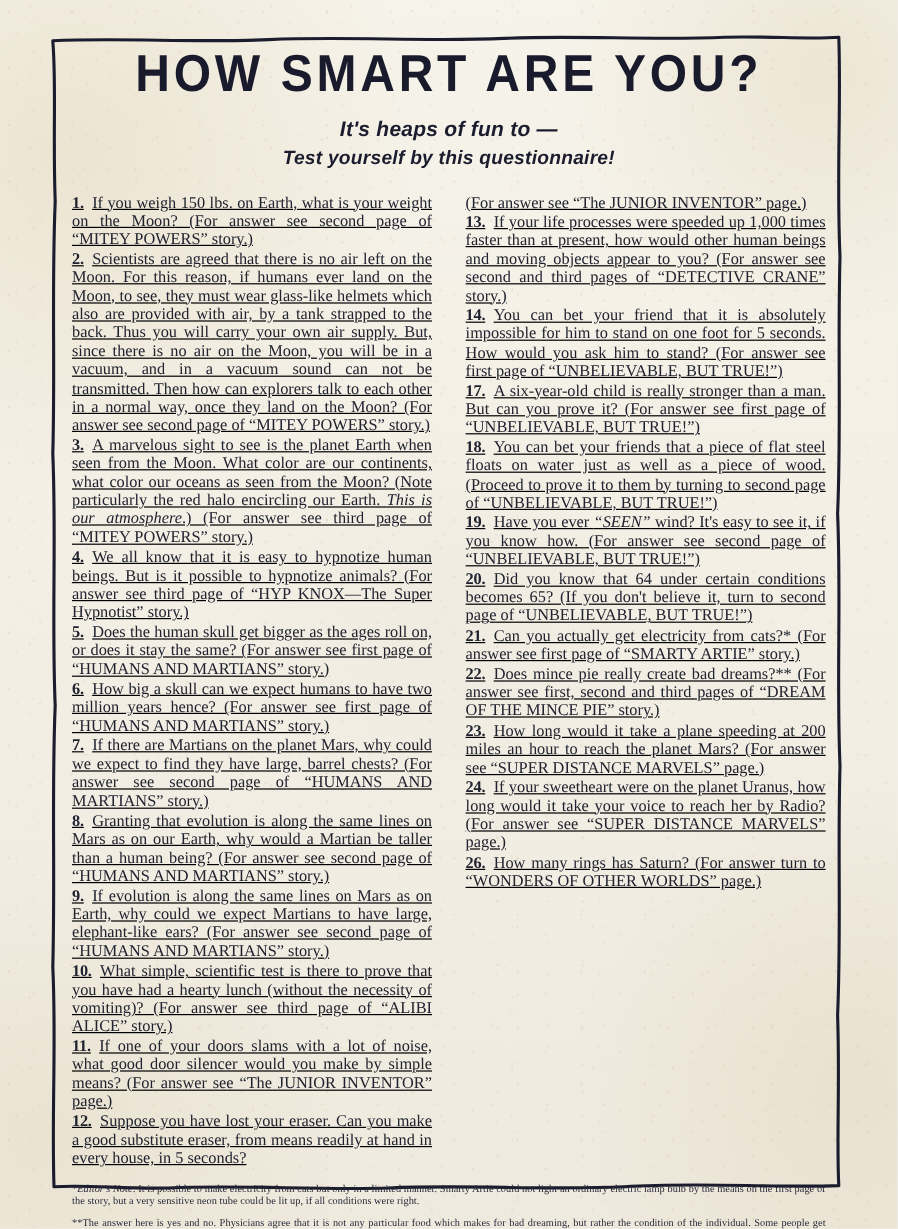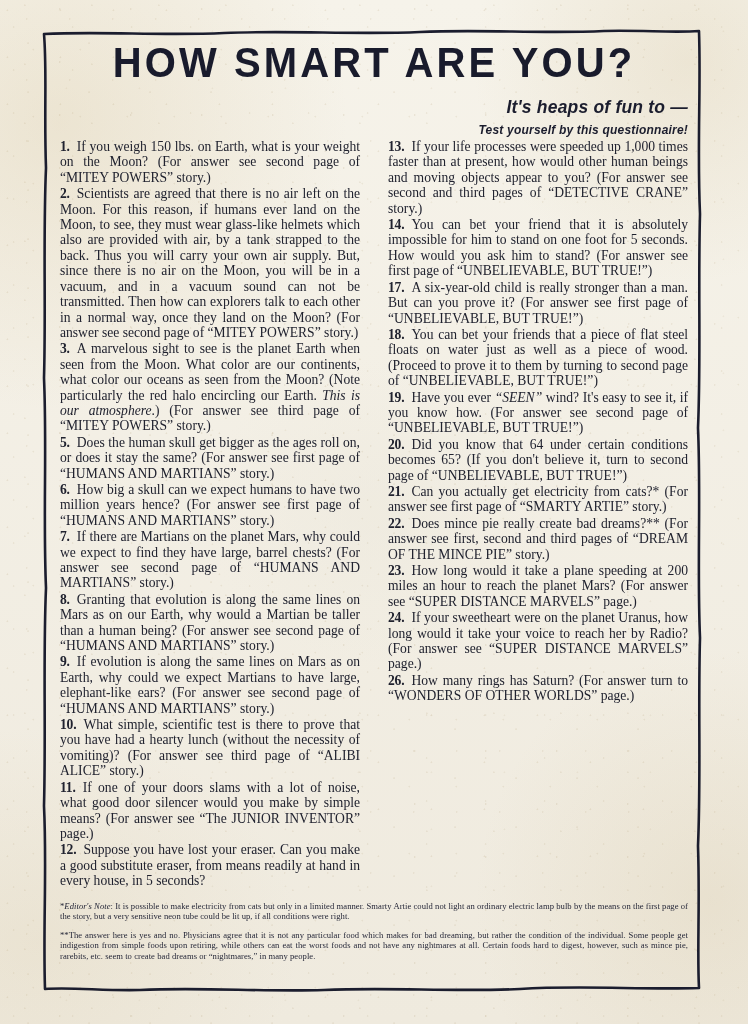--- a/index.html
+++ b/index.html
@@ -78,30 +78,30 @@
   }
 
   .subtitle-1, .subtitle-2 {
     font-family: "Liberation Sans", sans-serif;
     font-weight: bold;
     font-style: italic;
     color: #1b1d2e;
     line-height: 1.12;
     margin: 0;
     white-space: nowrap;
-    text-align: right;
   }
   .subtitle-1 { font-size: 17.5px; margin-top: 18px; letter-spacing: 0.2px; }
-  .subtitle-2 { font-size: 12px; margin-top: 6px; letter-spacing: 0.2px; }
+  .subtitle-2 { font-size: 16px; margin-top: 6px; letter-spacing: 0.2px; }
 
   
   .columns {
     display: flex;
-    margin-top: 2px;
+    margin-top: 19px;
     gap: 28px;
+    text-decoration: underline;
   }
   .column { width: 300px; }
 
   .q {
     text-align: justify;
     text-justify: inter-word;
     font-size: 13.6px;
     line-height: 15.4px;
     color: #20222f;
     margin: 0 0 1px 0;
@@ -155,30 +155,32 @@
     <h1 class="main-title">HOW SMART ARE YOU?</h1>
     <div class="subtitle-1">It's heaps of fun to —</div>
     <div class="subtitle-2">Test yourself by this questionnaire!</div>
   </div>
 
   <div class="columns">
     <div class="column" id="col-left">
         <p class="q"><span class="q-num">1.</span><span class="q-gap"></span><span>If you weigh 150 lbs. on Earth, what is your weight on the Moon? (For answer see second page of “MITEY POWERS” story.)</span></p>
         <p class="q"><span class="q-num">2.</span><span class="q-gap"></span><span>Scientists are agreed that there is no air left on the Moon. For this reason, if humans ever land on the Moon, to see, they must wear glass-like helmets which also are provided with air, by a tank strapped to the back. Thus you will carry your own air supply. But, since there is no air on the Moon, you will be in a vacuum, and in a vacuum sound can not be transmitted. Then how can explorers talk to each other in a normal way, once they land on the Moon? (For answer see second page of “MITEY POWERS” story.)</span></p>
         <p class="q"><span class="q-num">3.</span><span class="q-gap"></span><span>A marvelous sight to see is the planet Earth when seen from the Moon. What color are our continents, what color our oceans as seen from the Moon? (Note particularly the red halo encircling our Earth. <i>This is our atmosphere</i>.) (For answer see third page of “MITEY POWERS” story.)</span></p>
+        <p class="q"><span class="q-num">4.</span><span class="q-gap"></span><span>We all know that it is easy to hypnotize human beings. But is it possible to hypnotize animals? (For answer see third page of “HYP KNOX—The Super Hypnotist” story.)</span></p>
         <p class="q"><span class="q-num">5.</span><span class="q-gap"></span><span>Does the human skull get bigger as the ages roll on, or does it stay the same? (For answer see first page of “HUMANS AND MARTIANS” story.)</span></p>
         <p class="q"><span class="q-num">6.</span><span class="q-gap"></span><span>How big a skull can we expect humans to have two million years hence? (For answer see first page of “HUMANS AND MARTIANS” story.)</span></p>
         <p class="q"><span class="q-num">7.</span><span class="q-gap"></span><span>If there are Martians on the planet Mars, why could we expect to find they have large, barrel chests? (For answer see second page of “HUMANS AND MARTIANS” story.)</span></p>
         <p class="q"><span class="q-num">8.</span><span class="q-gap"></span><span>Granting that evolution is along the same lines on Mars as on our Earth, why would a Martian be taller than a human being? (For answer see second page of “HUMANS AND MARTIANS” story.)</span></p>
         <p class="q"><span class="q-num">9.</span><span class="q-gap"></span><span>If evolution is along the same lines on Mars as on Earth, why could we expect Martians to have large, elephant-like ears? (For answer see second page of “HUMANS AND MARTIANS” story.)</span></p>
         <p class="q"><span class="q-num">10.</span><span class="q-gap"></span><span>What simple, scientific test is there to prove that you have had a hearty lunch (without the necessity of vomiting)? (For answer see third page of “ALIBI ALICE” story.)</span></p>
         <p class="q"><span class="q-num">11.</span><span class="q-gap"></span><span>If one of your doors slams with a lot of noise, what good door silencer would you make by simple means? (For answer see “The JUNIOR INVENTOR” page.)</span></p>
         <p class="q"><span class="q-num">12.</span><span class="q-gap"></span><span>Suppose you have lost your eraser. Can you make a good substitute eraser, from means readily at hand in every house, in 5 seconds?</span></p>
       </div>
     <div class="column" id="col-right">
+        <p class="q cont">(For answer see “The JUNIOR INVENTOR” page.)</p>
         <p class="q"><span class="q-num">13.</span><span class="q-gap"></span><span>If your life processes were speeded up 1,000 times faster than at present, how would other human beings and moving objects appear to you? (For answer see second and third pages of “DETECTIVE CRANE” story.)</span></p>
         <p class="q"><span class="q-num">14.</span><span class="q-gap"></span><span>You can bet your friend that it is absolutely impossible for him to stand on one foot for 5 seconds. How would you ask him to stand? (For answer see first page of “UNBELIEVABLE, BUT TRUE!”)</span></p>
         <p class="q"><span class="q-num">17.</span><span class="q-gap"></span><span>A six-year-old child is really stronger than a man. But can you prove it? (For answer see first page of “UNBELIEVABLE, BUT TRUE!”)</span></p>
         <p class="q"><span class="q-num">18.</span><span class="q-gap"></span><span>You can bet your friends that a piece of flat steel floats on water just as well as a piece of wood. (Proceed to prove it to them by turning to second page of “UNBELIEVABLE, BUT TRUE!”)</span></p>
         <p class="q"><span class="q-num">19.</span><span class="q-gap"></span><span>Have you ever <i>“SEEN”</i> wind? It's easy to see it, if you know how. (For answer see second page of “UNBELIEVABLE, BUT TRUE!”)</span></p>
         <p class="q"><span class="q-num">20.</span><span class="q-gap"></span><span>Did you know that 64 under certain conditions becomes 65? (If you don't believe it, turn to second page of “UNBELIEVABLE, BUT TRUE!”)</span></p>
         <p class="q"><span class="q-num">21.</span><span class="q-gap"></span><span>Can you actually get electricity from cats?* (For answer see first page of “SMARTY ARTIE” story.)</span></p>
         <p class="q"><span class="q-num">22.</span><span class="q-gap"></span><span>Does mince pie really create bad dreams?** (For answer see first, second and third pages of “DREAM OF THE MINCE PIE” story.)</span></p>
         <p class="q"><span class="q-num">23.</span><span class="q-gap"></span><span>How long would it take a plane speeding at 200 miles an hour to reach the planet Mars? (For answer see “SUPER DISTANCE MARVELS” page.)</span></p>
         <p class="q"><span class="q-num">24.</span><span class="q-gap"></span><span>If your sweetheart were on the planet Uranus, how long would it take your voice to reach her by Radio? (For answer see “SUPER DISTANCE MARVELS” page.)</span></p>

